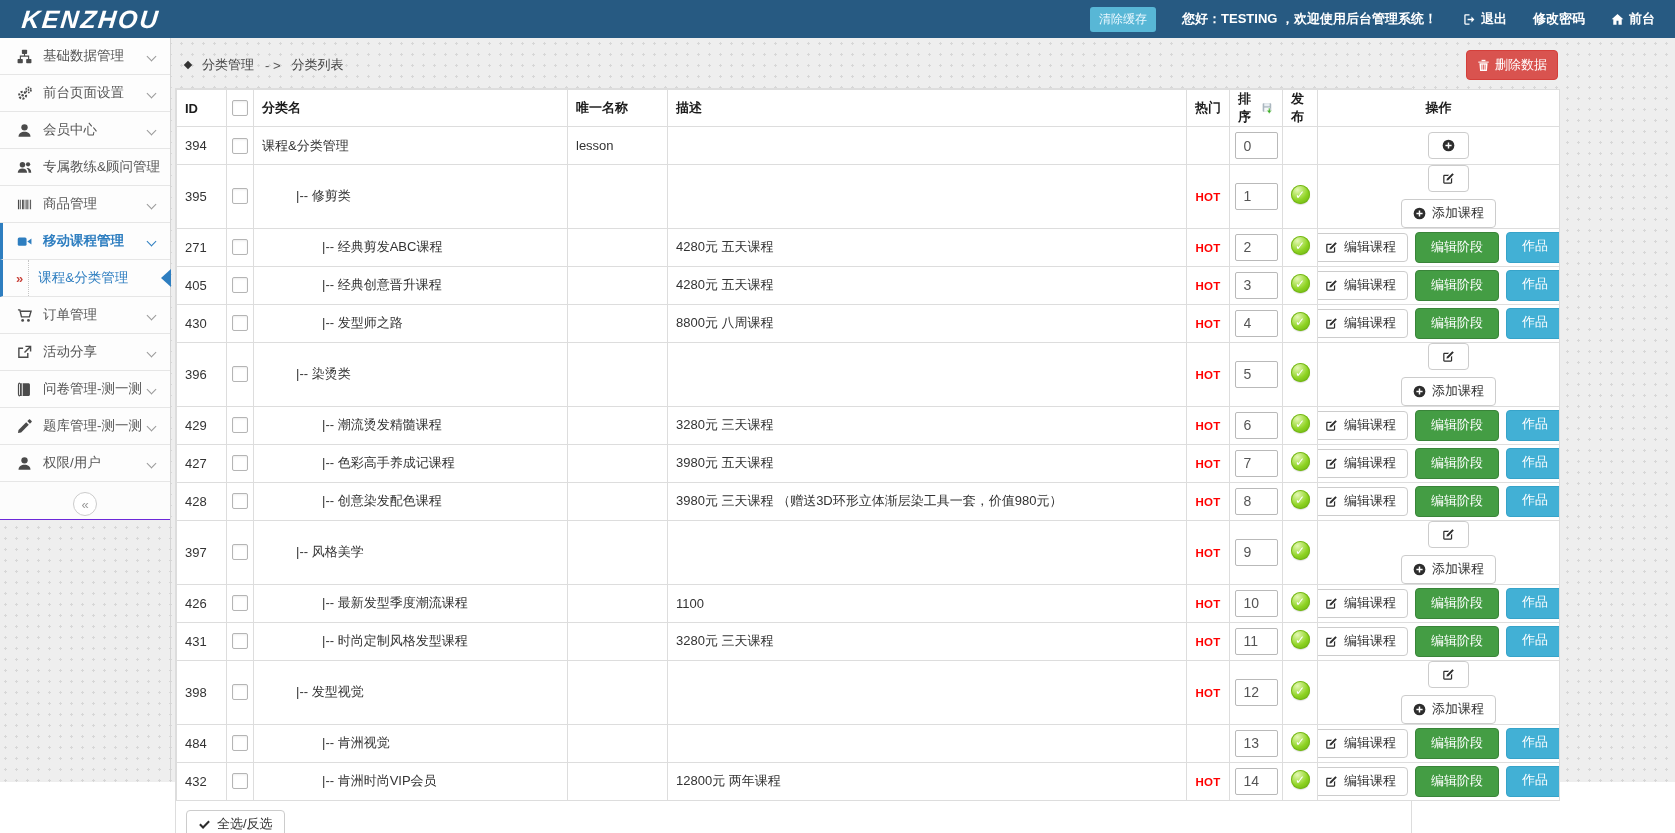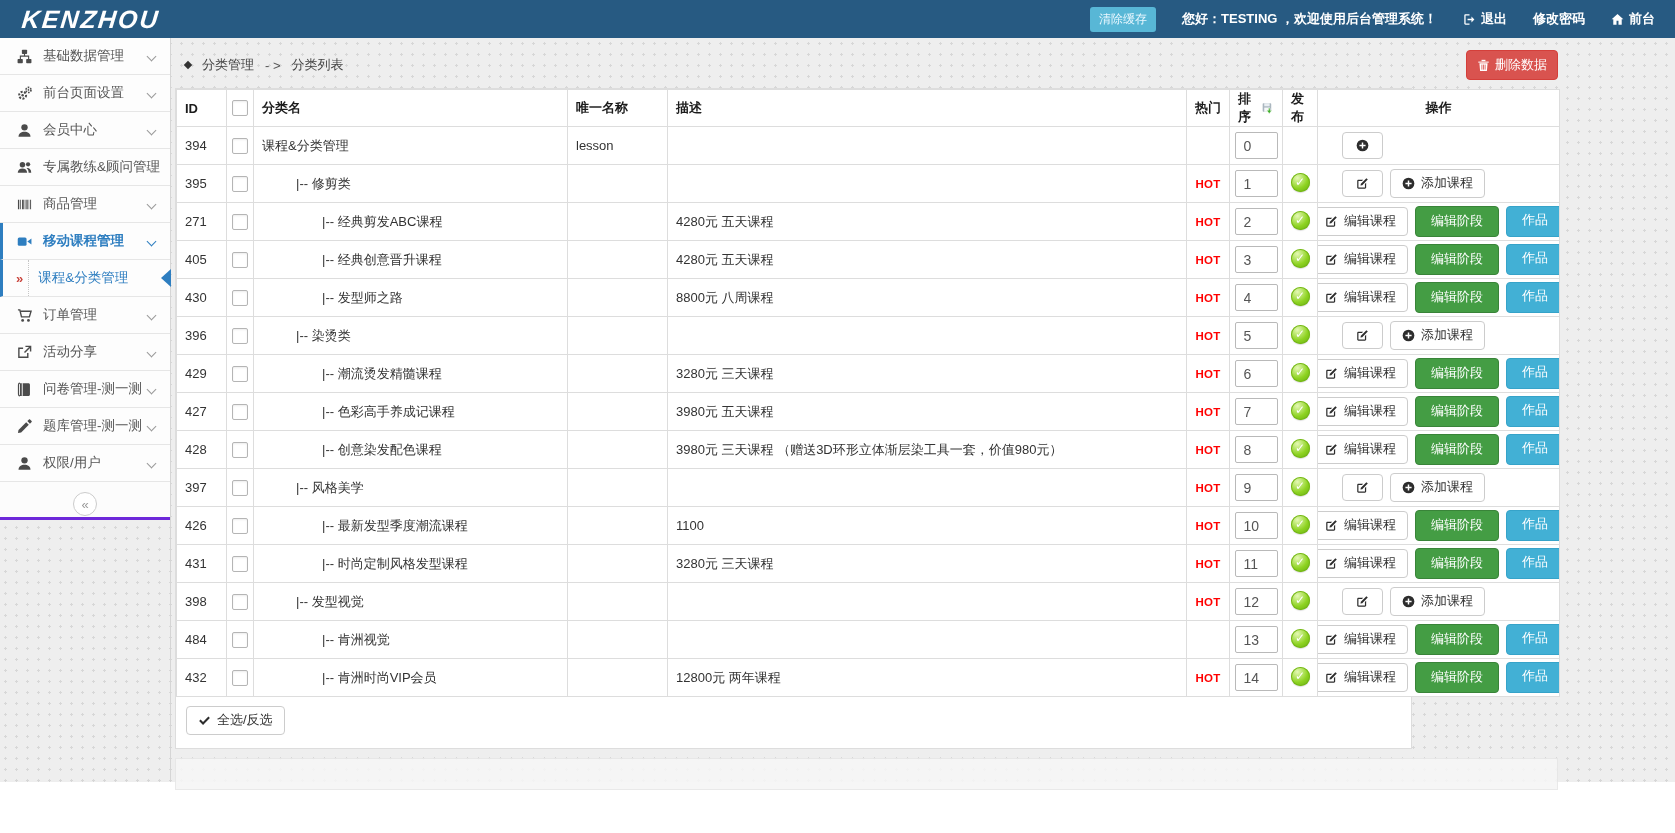--- a/index.html
+++ b/index.html
@@ -36,21 +36,21 @@
     position:absolute; left:0; top:38px; width:1675px; height:744px;
     background-color:#eeeeee;
     background-image: radial-gradient(#d7d7d7 1px, transparent 1.3px);
     background-size:11px 11px;
   }
   .vline { position:absolute; left:170px; top:38px; width:1px; height:744px; background:#d5d5d5; }
 
   
   .sidebar {
     position:absolute; left:0; top:38px; width:170px; height:482px;
-    background:#fcfcfc; border-bottom:3px solid #6d28d9; z-index:2;
+    background:#fcfcfc; border-bottom:1px solid #6d28d9; z-index:2;
   }
   .side-item {
     position:relative; height:37px; display:flex; align-items:center;
     padding-left:17px; border-bottom:1px solid #e6e6e6; color:#555;
     background:#fdfdfd; cursor:pointer;
   }
   .side-item .icon { width:15px; height:15px; color:#4b4b4b; margin-right:11px; flex:none; }
   .side-label { font-size:13.5px; white-space:nowrap; }
   .chev {
     position:absolute; right:15px; top:15px; width:7px; height:7px;
@@ -119,21 +119,21 @@
     position:relative; width:19px; height:19px; border-radius:50%; display:inline-block;
     background:radial-gradient(circle at 34% 26%, #e5f9b4, #8ed322 55%, #63a90f);
     box-shadow:inset 0 0 0 1px #74b718, 0 1px 1px rgba(0,0,0,.15);
   }
   .orb::after {
     content:"✓"; position:absolute; inset:0; color:#fff; font-size:12px; font-weight:bold;
     display:flex; align-items:center; justify-content:center;
   }
   .ops-wrap { display:flex; align-items:center; gap:7px; }
   .ops-wrap.center { justify-content:center; }
-  .ops-wrap.left { padding-left:20px; }
+  .ops-wrap.left { padding-left:20px;flex-direction:column; }
   .btn-default {
     background:#fff; border:1px solid #ccc; border-radius:4px; color:#333; font-size:13px;
     padding:5px 11px; display:inline-flex; align-items:center; gap:6px; cursor:pointer;
     font-family:inherit; line-height:1.3;
   }
   .btn-default .icon { width:13px; height:13px; color:#2d2d2d; }
   .btn-sq { padding:6px 13px; }
   .btn-success {
     background:#449d44; border:1px solid #398439; color:#fff; font-size:13px;
     border-radius:4px; padding:6px 15px; cursor:pointer; font-family:inherit; line-height:1.3;

